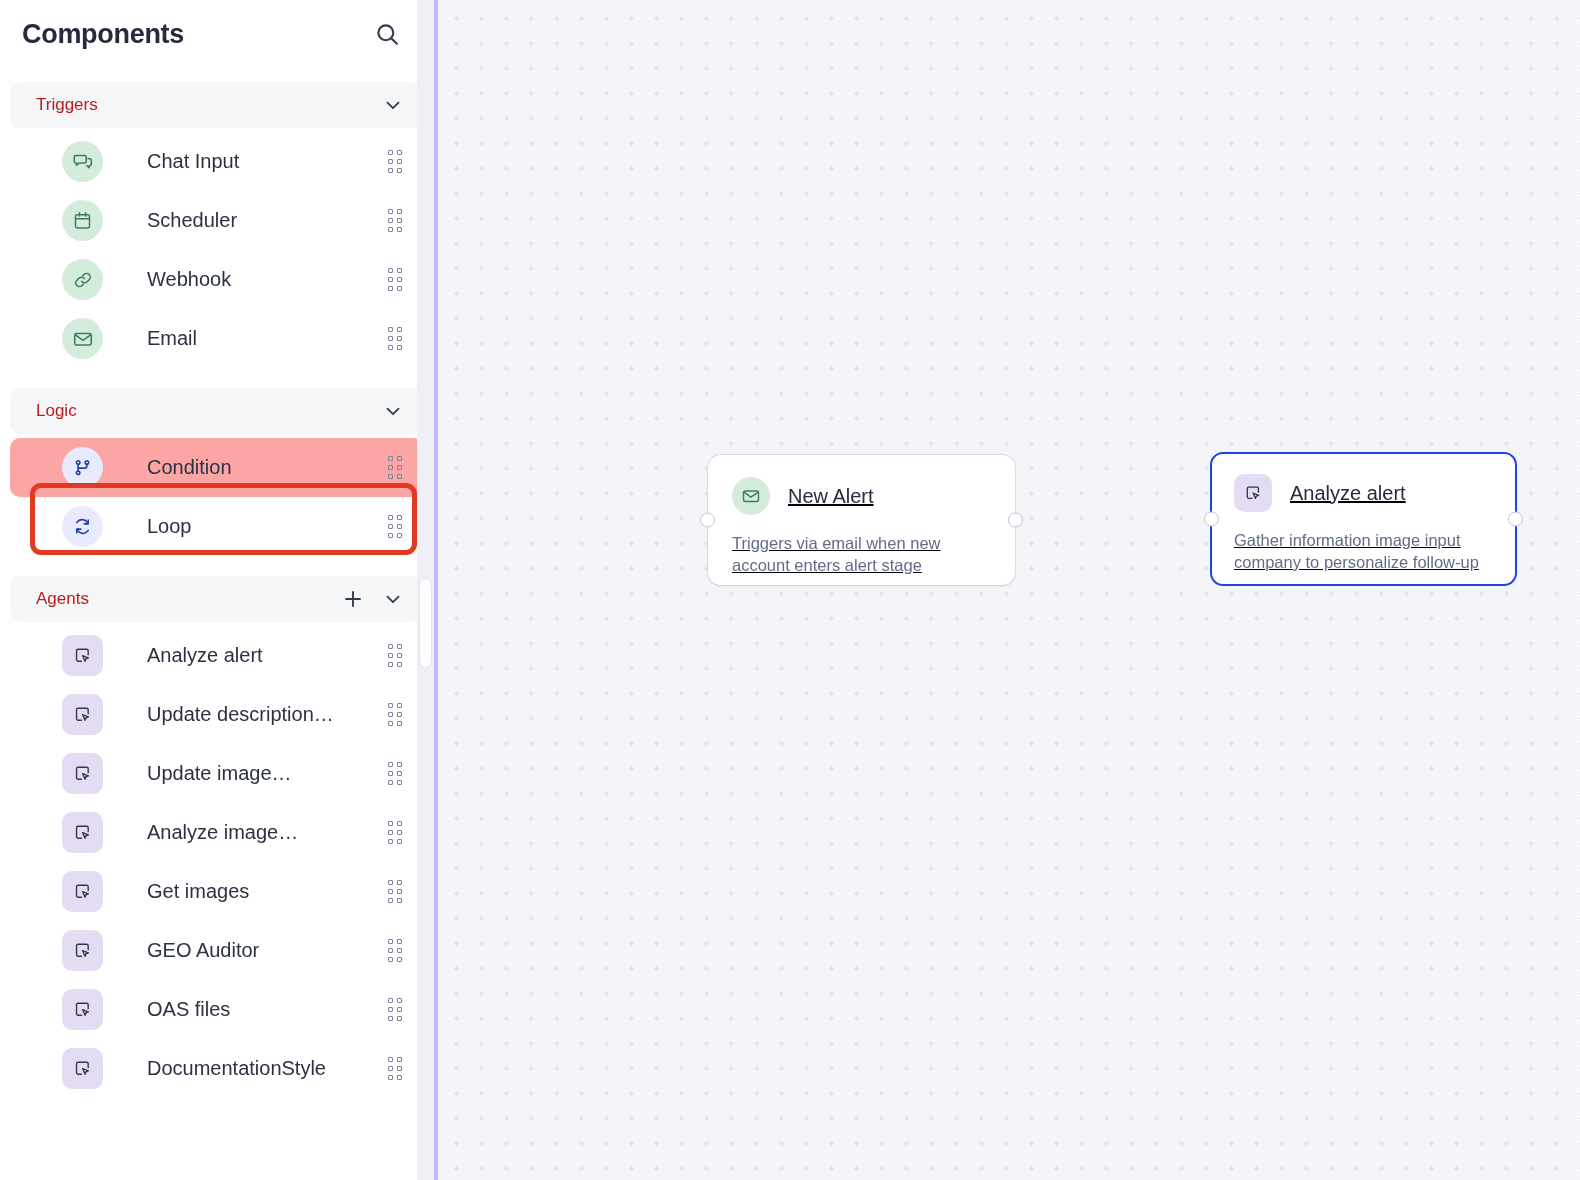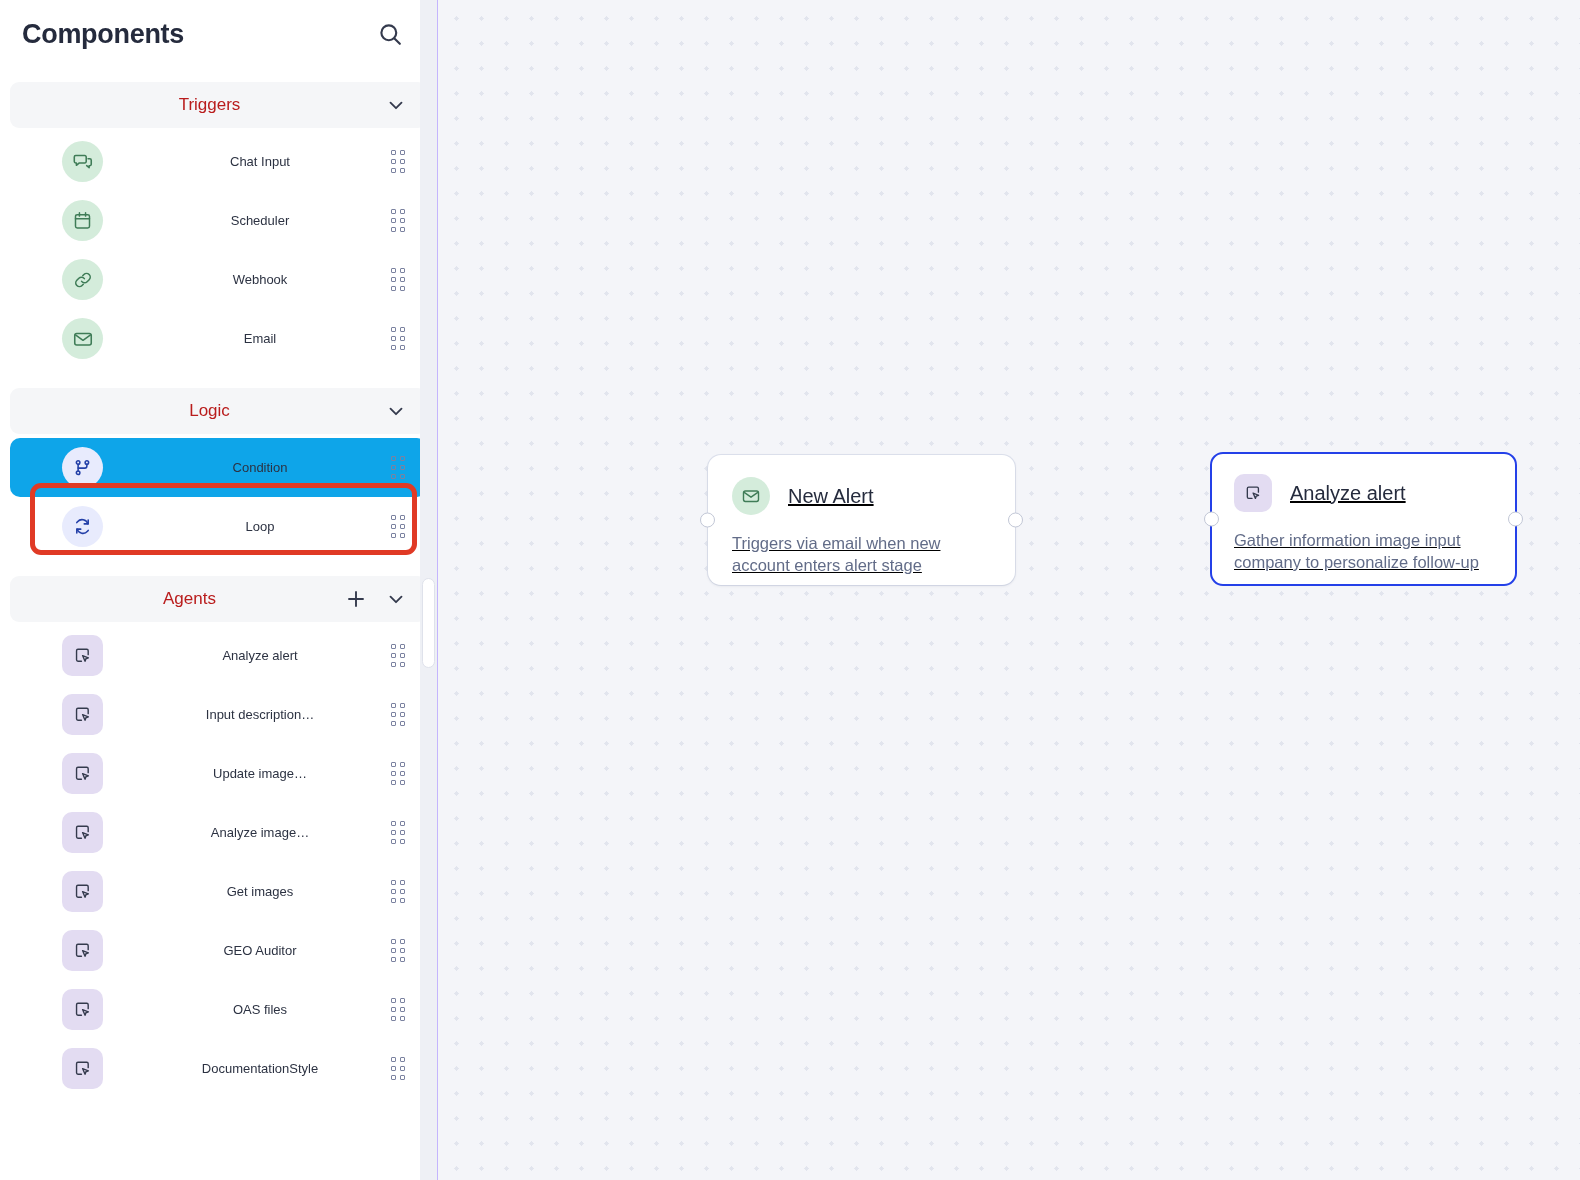--- a/index.html
+++ b/index.html
@@ -12,22 +12,21 @@
   }
   #app { display: flex; width: 1580px; height: 1180px; position: relative; }
 
   
   #sidebar {
     width: 438px; height: 1180px;
     background: #ffffff;
     position: relative;
     flex: 0 0 438px;
     overflow: hidden;
-    border-right: 1px solid #c4b5fd;
-    text-align: center;
+    border-right: 4px solid #c4b5fd;
   }
   #sidebar-header {
     height: 68px;
     display: flex; align-items: center; justify-content: space-between;
     padding: 0 30px 0 22px;
   }
   #panel-title {
     font-size: 27px; font-weight: bold; color: #252b3d;
     letter-spacing: -0.3px;
   }
@@ -58,32 +57,32 @@
   .comp-list { padding: 4px 0 0 0; }
   .comp-item {
     height: 59px;
     margin: 0 10px;
     display: flex; align-items: center;
     padding: 0 22px 0 52px;
     border-radius: 10px;
     cursor: grab;
     position: relative;
   }
-  .comp-item.active { background: #0ea5e9; }
+  .comp-item.active { background: #fca5a5; }
   .comp-icon {
     width: 41px; height: 41px;
     display: flex; align-items: center; justify-content: center;
     flex: 0 0 41px;
   }
   .comp-icon.green { background: #d4ecdb; border-radius: 50%; }
   .comp-icon.blue  { background: #e8ebfd; border-radius: 50%; }
   .comp-icon.purple{ background: #e3dcf2; border-radius: 10px; }
   .comp-label {
-    font-size: 13px; color: #2c3242;
-    margin-left: 26px; flex: 1;
+    font-size: 20px; color: #2c3242;
+    margin-left: 44px; flex: 1;
     white-space: nowrap; overflow: hidden;
   }
   .drag-handle {
     display: grid;
     grid-template-columns: repeat(2, 5px);
     grid-template-rows: repeat(3, 5px);
     gap: 4px;
     flex: 0 0 auto;
     cursor: grab;
   }
@@ -374,21 +373,21 @@
           </div>
       </div>
 
       <div class="comp-item">
         <div class="comp-icon purple">
           <svg width="21" height="21" viewBox="0 0 24 24" fill="none" stroke="#343a4d" stroke-width="1.6" stroke-linecap="round" stroke-linejoin="round">
             <path d="M18.5 11V6.5a1.6 1.6 0 0 0-1.6-1.6H6.8A1.6 1.6 0 0 0 5.2 6.5v10.4a1.6 1.6 0 0 0 1.6 1.6h4"></path>
             <path d="M12.1 12.1l6.6 2.6-2.8 1-1 2.8z"></path>
           </svg>
         </div>
-        <div class="comp-label">Input description…</div>
+        <div class="comp-label">Update description…</div>
         <div class="drag-handle">
             <i></i>
             <i></i>
             <i></i>
             <i></i>
             <i></i>
             <i></i>
           </div>
       </div>
 

